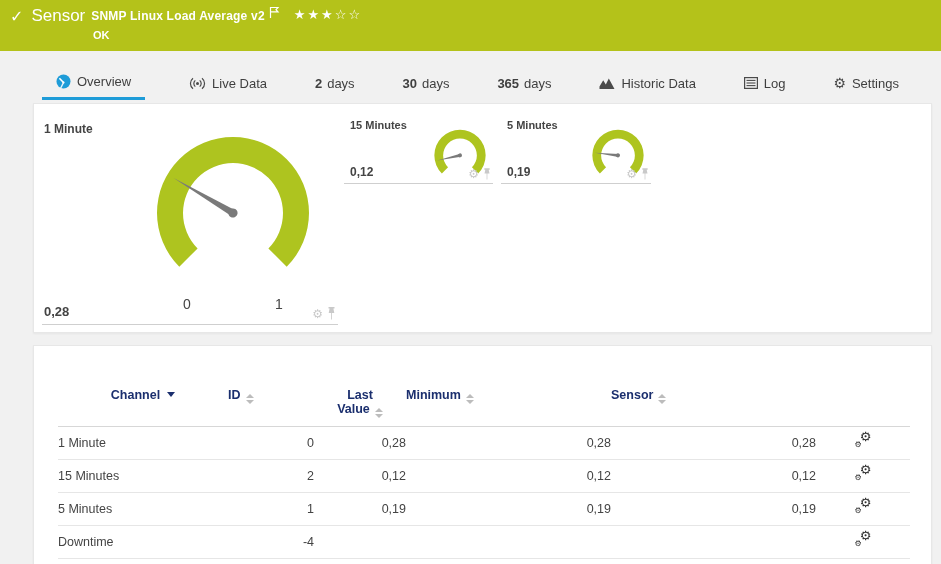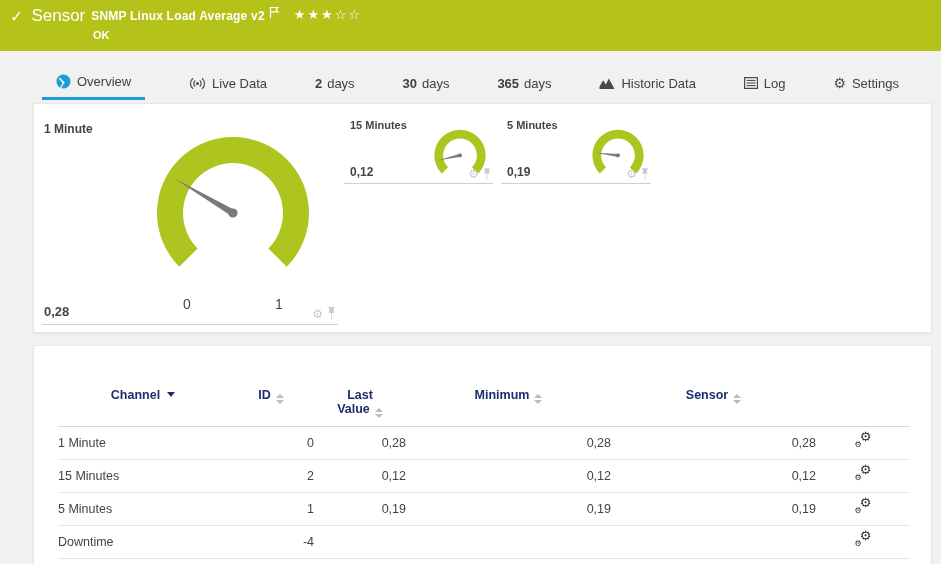--- a/index.html
+++ b/index.html
@@ -42,21 +42,21 @@
   .gauge-svg-big { position:absolute; left:91px; top:4px; width:200px; height:200px; }
   .gauge-svg-mini { position:absolute; right:6px; top:13px; width:54px; height:50px; }
   .gauge-svg-big text { font-size:14px; fill:#444; font-family:"Liberation Sans","DejaVu Sans",sans-serif; }
   .panel-tools { position:absolute; right:2px; bottom:4px; display:flex; align-items:center; gap:4px; color:#c9c9c9; }
   .panel-tools .glyph-gear { font-size:12px; line-height:1; cursor:pointer; }
   .gb-mini1 .panel-tools, .gb-mini2 .panel-tools { bottom:3px; }
 
   
   table.channels { position:absolute; left:24px; top:32px; width:852px; border-collapse:collapse;
                    font-size:12.5px; color:#444; table-layout:fixed; }
-  .channels th { color:#1b2f6e; font-weight:bold; text-align:center; vertical-align:top;
+  .channels th { color:#1b2f6e; font-weight:bold; text-align:left; vertical-align:top;
                  padding:10px 0 0 0; height:48px; border-bottom:1px solid #d7d7d7; font-size:12.5px; }
   .channels th.col-channel { text-align:center; }
   .channels th.col-last { text-align:center; }
   .channels td { padding:0; height:33px; border-bottom:1px solid #e6e6e6; text-align:right; }
   .channels td.cell-channel { text-align:left; }
   .channels td.cell-gear, .channels th.col-gear { text-align:center; }
   .sort { display:inline-flex; flex-direction:column; gap:2px; margin-left:5px; vertical-align:1px; }
   .sort .s-up { width:0; height:0; border-left:4px solid transparent; border-right:4px solid transparent;
                 border-bottom:4px solid #bcbcbc; }
   .sort .s-down { width:0; height:0; border-left:4px solid transparent; border-right:4px solid transparent;

